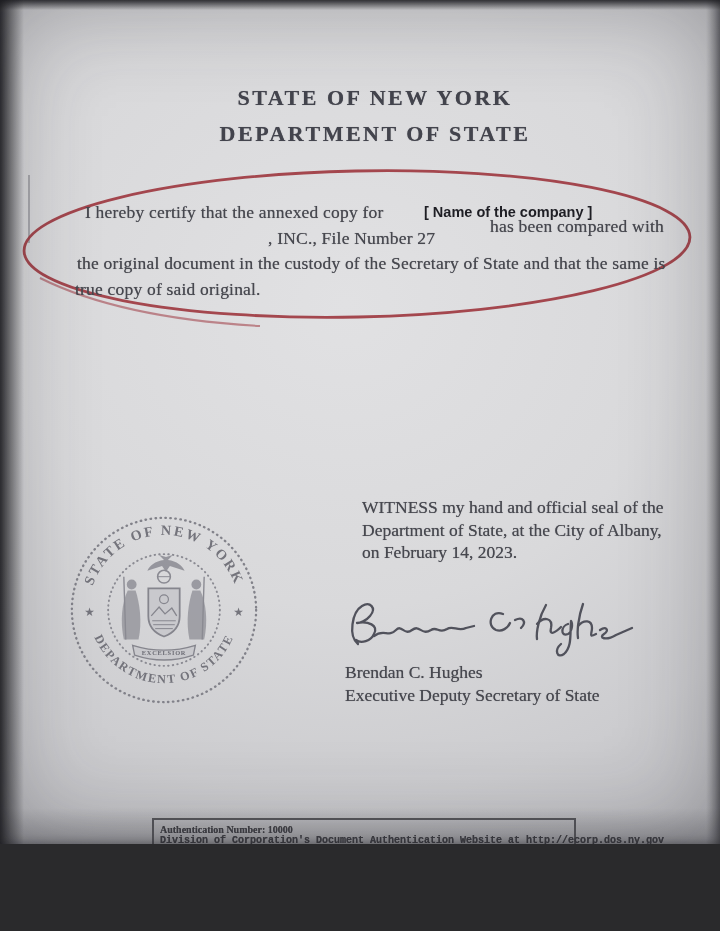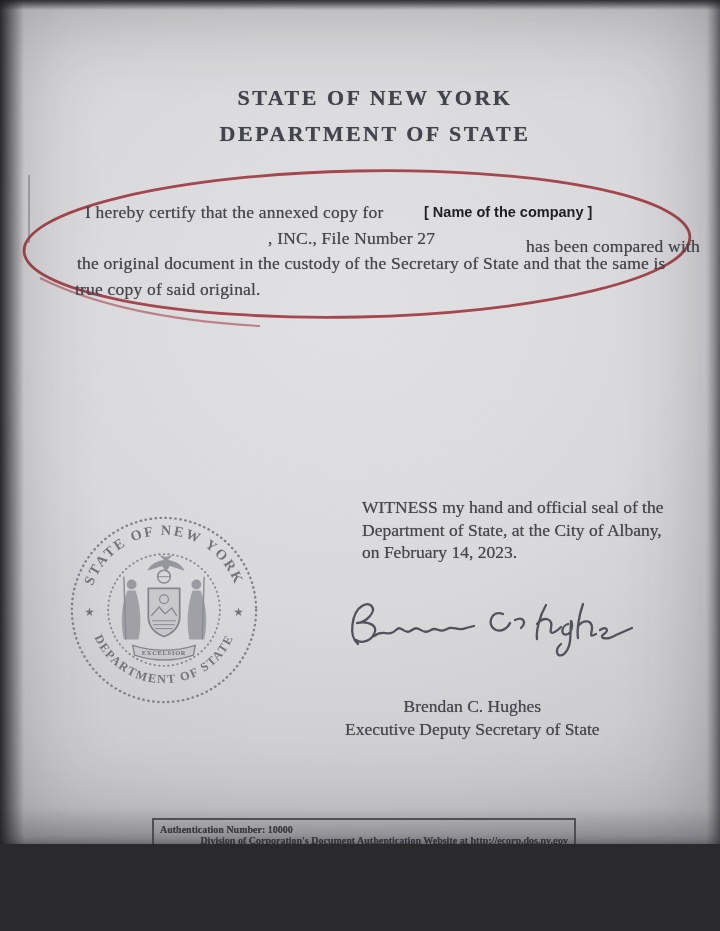--- a/index.html
+++ b/index.html
@@ -30,31 +30,31 @@
   }
 
   .cert-line{font-size:17.5px;letter-spacing:.2px;white-space:nowrap;color:#47484f;}
   .company-tag{
     font-family:"Liberation Sans","DejaVu Sans",sans-serif;
     font-weight:bold;font-size:14.5px;color:#1e1e24;letter-spacing:0;
     text-shadow:none;white-space:nowrap;
   }
 
   .witness{left:345px;top:496px;font-size:17.5px;line-height:22.5px;color:#47484f;margin-left:17px;}
-  .signer{left:345px;top:695px;font-size:17.5px;line-height:23px;color:#47484f;text-align:center;}
+  .signer{left:345px;top:661px;font-size:17.5px;line-height:23px;color:#47484f;}
 
   .auth-box{
     left:152px;top:818px;width:424px;height:41px;
     border:2px solid #55555a;box-sizing:border-box;
     font-size:10px;font-weight:bold;color:#3e3e44;
     padding:4px 6px 0 6px;
     text-shadow:0 0 .5px rgba(62,62,68,.8);
   }
   .auth-row1{display:flex;justify-content:space-between;white-space:nowrap;}
-  .auth-row2{text-align:right;margin-top:0;white-space:nowrap;}
+  .auth-row2{text-align:right;margin-top:0;white-space:nowrap;font-family:Liberation Mono, monospace;}
   .auth-url{text-decoration:underline;}
 
   .edge-artifact{
     left:28px;top:175px;width:2px;height:68px;
     background:rgba(90,90,96,.38);
   }
 </style>
 </head>
 <body>
 
@@ -70,21 +70,21 @@
   <svg class="abs" style="left:0;top:160px;" width="720" height="175" viewBox="0 0 720 175">
     <ellipse cx="357" cy="84" rx="333" ry="73" fill="none" stroke="#9e3941" stroke-width="2.8" stroke-linecap="round" transform="rotate(-1.2 357 84)" opacity="0.92"></ellipse>
     <path d="M 40 118 Q 120 158 260 166" fill="none" stroke="#9e3941" stroke-width="2" opacity="0.55"></path>
   </svg>
 
   <div class="abs cert-line serif-blur" style="left:85px;top:202px;">I hereby certify that the annexed copy for</div>
 
   <div class="abs company-tag" style="left:424px;top:204px;">[ Name of the company ]</div>
 
   <div class="abs cert-line serif-blur" style="left:268px;top:228px;">, INC., File Number 27</div>
-  <div class="abs cert-line serif-blur" style="left:490px;top:236px;margin-left:36px;">has been compared with</div>
+  <div class="abs cert-line serif-blur" style="left:490px;top:216px;">has been compared with</div>
 
   <div class="abs cert-line serif-blur" style="left:77px;top:253px;">the original document in the custody of the Secretary of State and that the same is</div>
   <div class="abs cert-line serif-blur" style="left:75px;top:279px;">true copy of said original.</div>
 
   <div class="abs witness serif-blur">
     <div>WITNESS my hand and official seal of the</div>
     <div>Department of State, at the City of Albany,</div>
     <div>on February 14, 2023.</div>
   </div>
 

